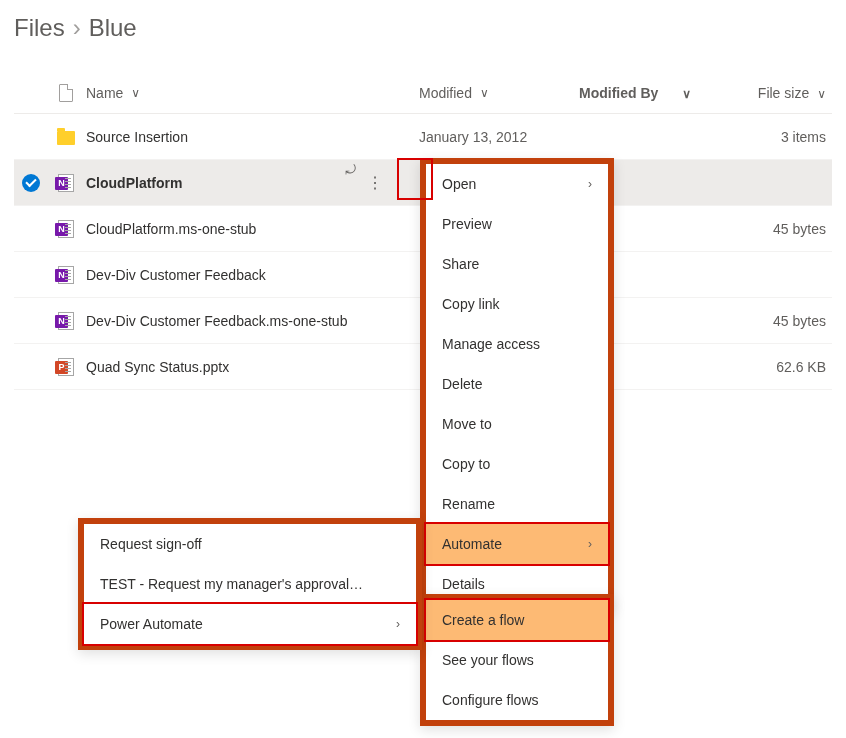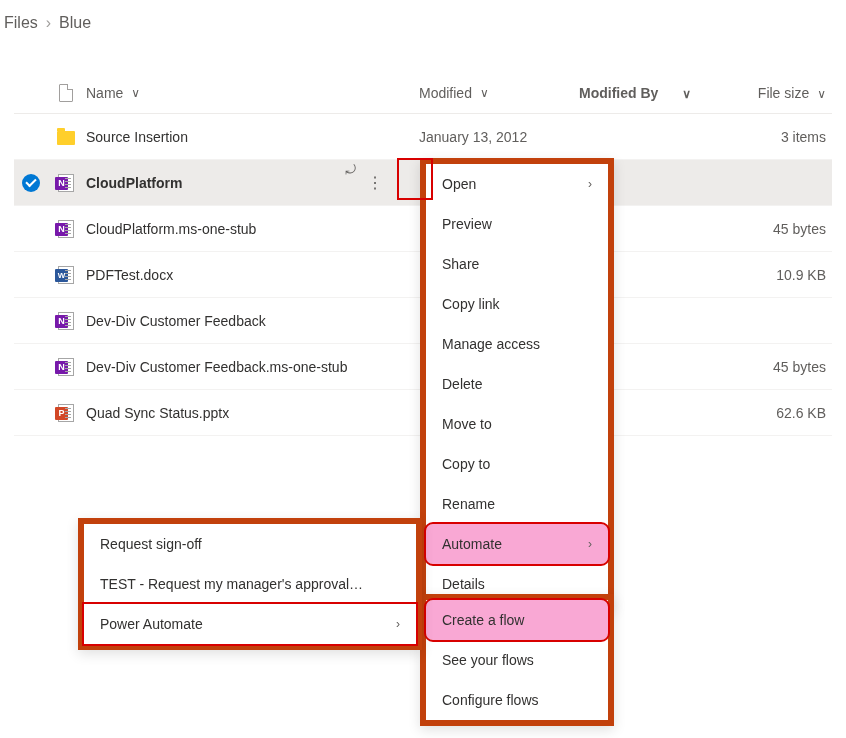--- a/index.html
+++ b/index.html
@@ -10,23 +10,23 @@
     font-family: "Segoe UI", "Segoe UI Web", Arial, sans-serif;
     font-size: 14px;
     color: #323130;
     background: #ffffff;
     position: relative;
   }
   * { box-sizing: border-box; }
 
   .breadcrumb {
     position: absolute;
-    left: 4px;
+    left: 14px;
     top: 14px;
-    font-size: 16px;
+    font-size: 24px;
     color: #605e5c;
     display: flex;
     align-items: center;
     gap: 8px;
   }
   .breadcrumb .sep { color: #a19f9d; }
 
   .list {
     position: absolute;
     left: 14px;
@@ -213,21 +213,21 @@
     color: #323130;
   }
   .menu-item {
     height: 40px;
     padding: 0 16px;
     display:flex;
     align-items:center;
     justify-content:space-between;
     white-space:nowrap;
   }
-  .menu-item.hover { background:#f9a8d4;border-radius:7px; }
+  .menu-item.hover { background:#fdba74; }
   .menu-item .sub { color:#605e5c; font-size:12px; }
 
   .menu1 { left: 420px; top: 158px; width: 194px; }
   .automate-sub { left: 420px; top: 594px; width: 194px; }
   .pa-sub { left: 78px; top: 518px; width: 344px; }
 
 </style>
 </head>
 <body>
 
@@ -303,32 +303,20 @@
         <div class="col-name">
           <span>CloudPlatform.ms-one-stub</span>
         </div>
         <div class="col-mod"></div>
         <div class="col-by"></div>
         <div class="col-size">45 bytes</div>
       </div>
       <div class="row">
         <div class="col-check"></div>
         <div class="col-type">
-          <span class="ico-word"></span>
-        </div>
-        <div class="col-name">
-          <span>PDFTest.docx</span>
-        </div>
-        <div class="col-mod"></div>
-        <div class="col-by"></div>
-        <div class="col-size">10.9 KB</div>
-      </div>
-      <div class="row">
-        <div class="col-check"></div>
-        <div class="col-type">
           <span class="ico-one"></span>
         </div>
         <div class="col-name">
           <span>Dev-Div Customer Feedback</span>
         </div>
         <div class="col-mod"></div>
         <div class="col-by"></div>
         <div class="col-size"></div>
       </div>
       <div class="row">

